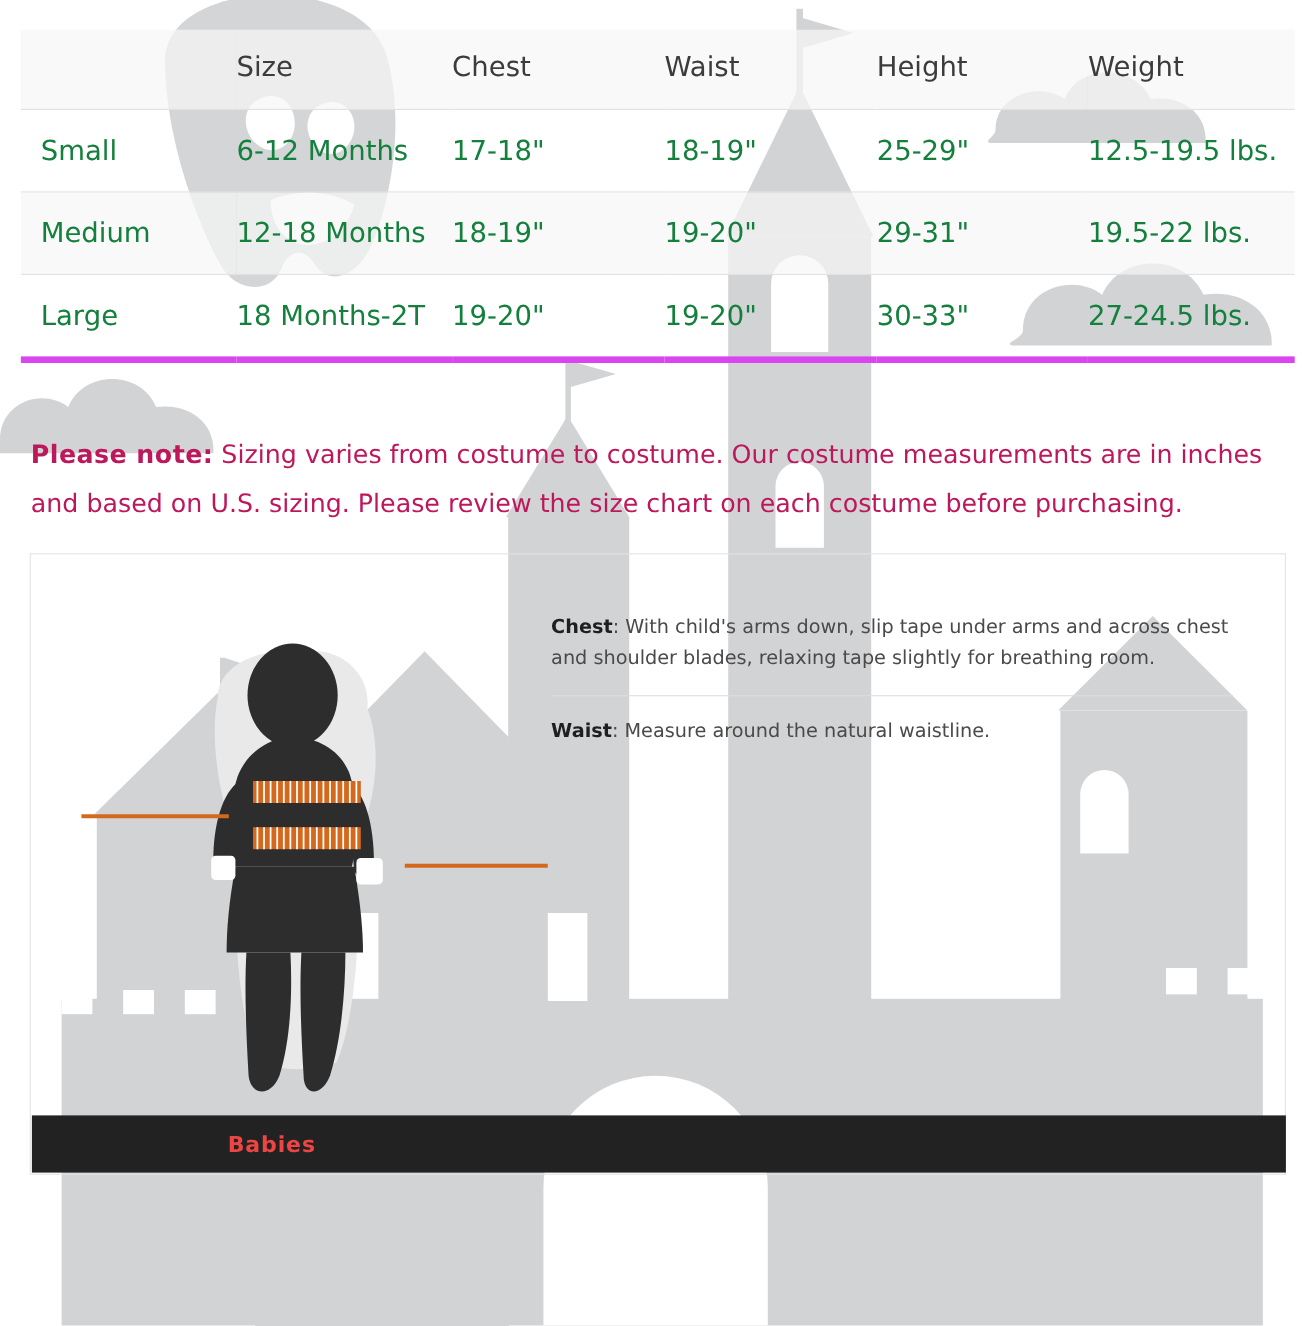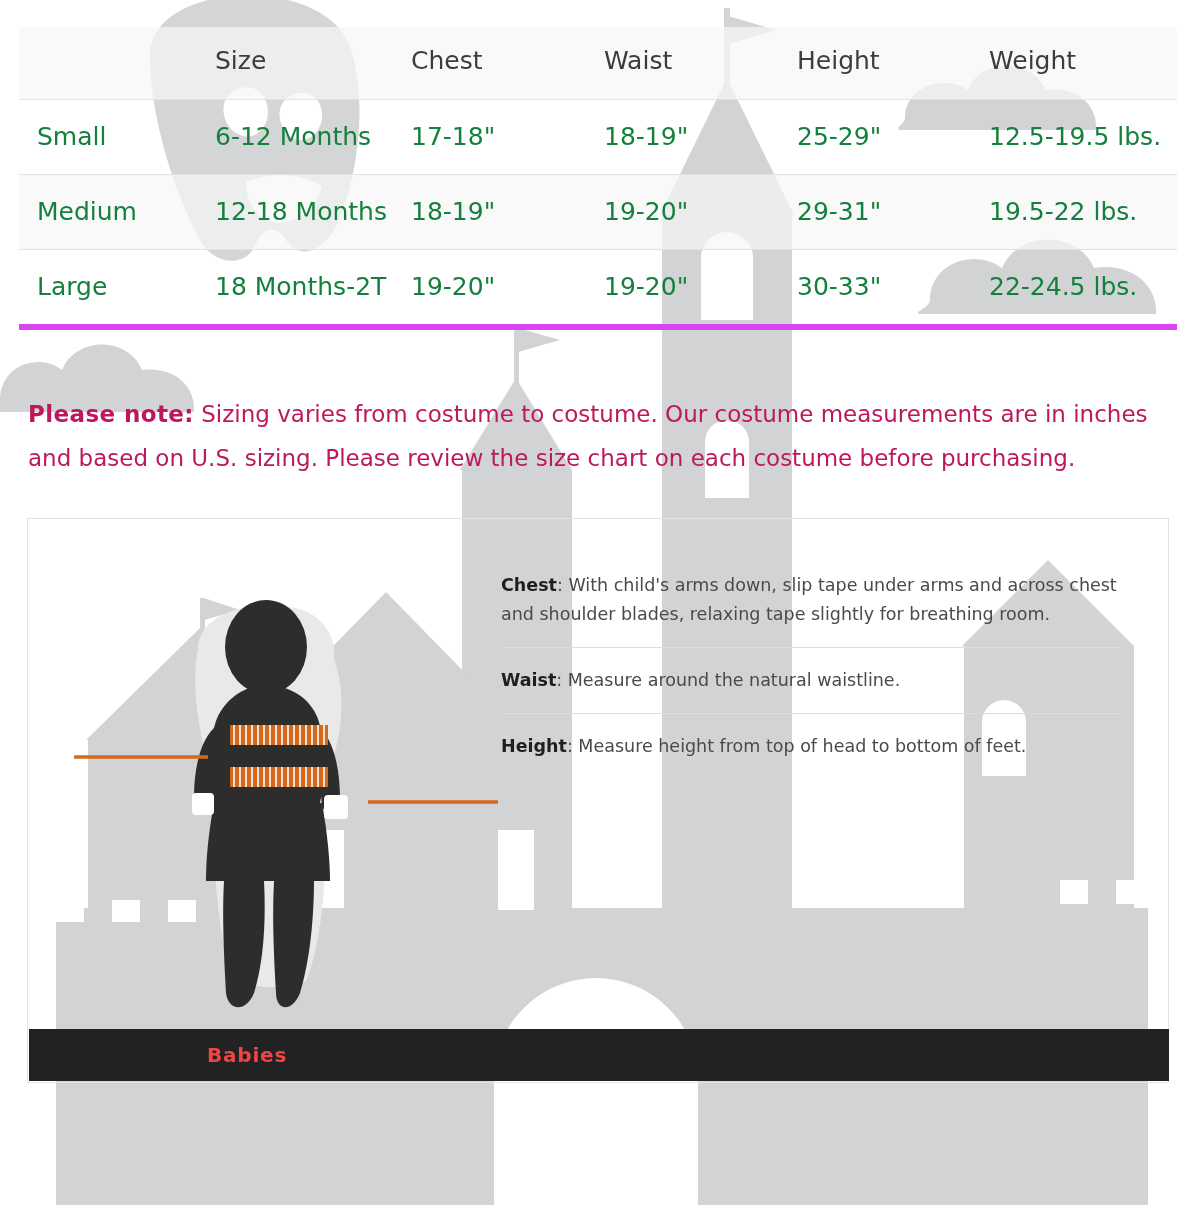--- a/index.html
+++ b/index.html
@@ -85,21 +85,21 @@
   }
   .note b {
     font-weight: bold;
     letter-spacing: 0.4px;
   }
 
   
   .measure-panel {
     position: relative;
     width: 1142px;
-    margin: 38px auto 0 auto;
+    margin: 23px auto 0 auto;
     height: 565px;
     border: 1px solid #e3e3e3;
     background: rgba(255,255,255,0.0);
     box-sizing: border-box;
   }
   .measure-inner {
     position: absolute;
     inset: 0;
   }
 
@@ -244,21 +244,21 @@
         <td class="col-waist">19-20"</td>
         <td class="col-height">29-31"</td>
         <td class="col-weight">19.5-22 lbs.</td>
       </tr>
       <tr>
         <td class="col-label">Large</td>
         <td class="col-size">18 Months-2T</td>
         <td class="col-chest">19-20"</td>
         <td class="col-waist">19-20"</td>
         <td class="col-height">30-33"</td>
-        <td class="col-weight">22-24.5 lbs.</td>
+        <td class="col-weight">27-24.5 lbs.</td>
       </tr>
     </tbody>
   </table>
 
   <p class="note">
     <b>Please note:</b><span> Sizing varies from costume to costume. Our costume measurements are in inches and based on U.S. sizing. Please review the size chart on each costume before purchasing.</span>
   </p>
 
   <div class="measure-panel">
     <div class="measure-inner">
@@ -339,23 +339,20 @@
         </g>
       </svg>
 
       <div class="defs-list">
         <div class="def-item">
           <span class="term">Chest</span><span>: With child's arms down, slip tape under arms and across chest and shoulder blades, relaxing tape slightly for breathing room.</span>
         </div>
         <div class="def-item">
           <span class="term">Waist</span><span>: Measure around the natural waistline.</span>
         </div>
-        <div class="def-item">
-          <span class="term">Height</span><span>: Measure height from top of head to bottom of feet.</span>
-        </div>
       </div>
 
       <div class="cat-bar">
         <span>Babies</span>
       </div>
 
     </div>
   </div>
 
 </div>

